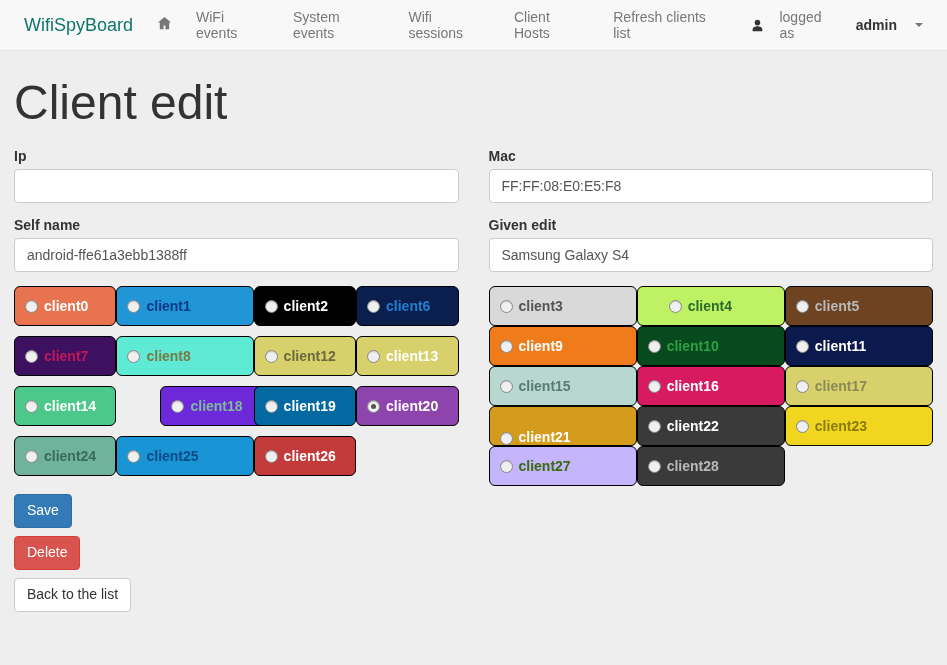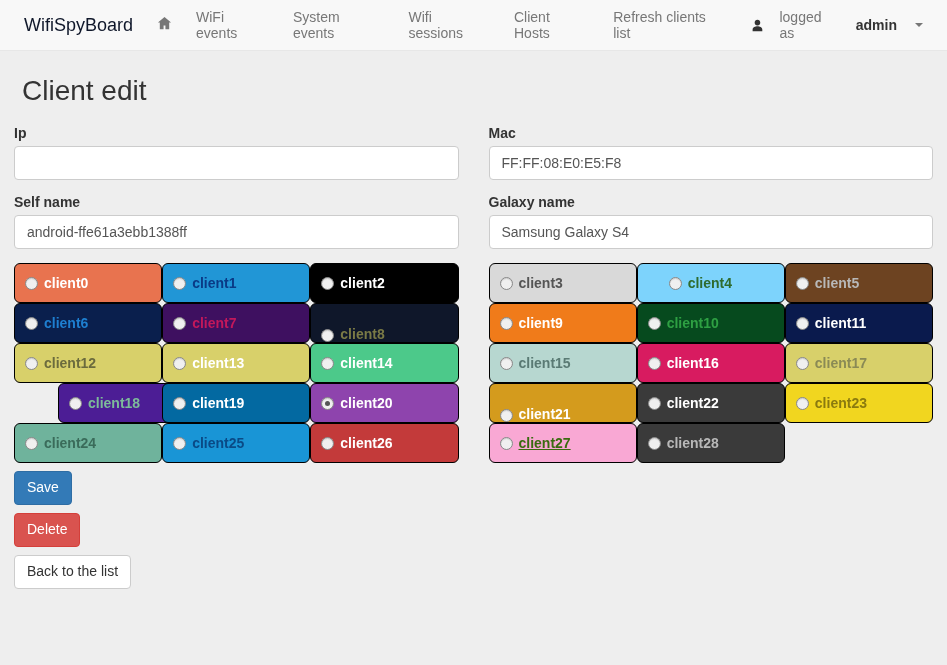--- a/index.html
+++ b/index.html
@@ -1,27 +1,27 @@
 <!DOCTYPE html>
 <html><head>
 <meta charset="utf-8">
 <style>
   html,body{margin:0;padding:0;font-family:"Helvetica Neue",Helvetica,Arial,sans-serif;font-size:14px;color:#333;background:#eee;}
   
   .navbar{background:#f8f8f8;border-bottom:1px solid #e7e7e7;height:50px;display:flex;align-items:center;padding:0 12px;}
-  .navbar .brand{font-size:18px;color:#0f172a;padding:0 12px;text-decoration:none;}
+  .navbar .brand{font-size:18px;color:#0f766e;padding:0 12px;text-decoration:none;}
   .navbar a.navlink{color:#777;padding:15px 12px;text-decoration:none;font-size:14px;}
   .home-icon{display:inline-block;vertical-align:middle;}
   .navbar .spacer{flex:1;}
   .navbar .user{color:#777;padding:15px 12px;display:flex;align-items:center;gap:16px;}
   .navbar .user b{color:#333;}
   .caret{display:inline-block;width:0;height:0;border-left:4px solid transparent;border-right:4px solid transparent;border-top:4px solid #777;margin-left:2px;vertical-align:middle;}
   
   .container{padding:10px 14px;}
-  h1{font-size:28px;font-weight:500;margin:14px 0 18px 8px;color:#333;}
+  h1{font-size:48px;font-weight:500;margin:14px 0 18px 0;color:#333;}
   .row{display:flex;gap:30px;}
   .col{flex:1;}
   label.form-label{font-weight:700;display:block;margin-bottom:5px;}
   .form-group{margin-bottom:14px;}
   .form-control{width:100%;box-sizing:border-box;height:34px;padding:16px 12px;font-size:14px;color:#555;background:#fff;border:1px solid #ccc;border-radius:4px;}
   .swatch{width:100%;height:40px;border:1px solid #000;border-radius:6px;display:flex;align-items:center;padding:0 10px;box-sizing:border-box;font-weight:700;font-size:14px;gap:6px;}
   .swatch input[type=radio]{margin:0;appearance:none;width:13px;height:13px;border-radius:50%;border:1px solid #888;background:#f0f0f0;box-shadow:inset 0 1px 1px rgba(0,0,0,.15);position:relative;}
   .swatch input[type=radio]:checked::after{content:"";position:absolute;left:3px;top:3px;width:5px;height:5px;border-radius:50%;background:#555;}
   
   .btn{display:inline-block;padding:6px 12px;font-size:14px;border-radius:4px;border:1px solid transparent;cursor:pointer;line-height:1.42857;}
@@ -76,29 +76,29 @@
 
   <div class="row">
     <div class="col">
       <div class="form-group">
         <label class="form-label">Self name</label>
         <input class="form-control" value="android-ffe61a3ebb1388ff" style="">
       </div>
     </div>
     <div class="col">
       <div class="form-group">
-        <label class="form-label">Galaxy name</label>
+        <label class="form-label">Given edit</label>
         <input class="form-control" value="Samsung Galaxy S4" style="">
       </div>
     </div>
   </div>
 
   <div class="row" id="palette-row">
 
-  <div class="col" style="display: grid; grid-template-columns: repeat(3, 1fr);">
+  <div class="col" style="display: grid; grid-template-columns: repeat(4, 1fr);">
         <div class="swatch-cell">
           <label class="swatch" style="background: rgb(232, 115, 79); color: rgb(255, 255, 255);">
             <input type="radio" name="client-color" style="">
             <span>client0</span>
           </label>
         </div>
         <div class="swatch-cell">
           <label class="swatch" style="background: rgb(33, 150, 214); color: rgb(10, 58, 134);">
             <input type="radio" name="client-color" style="">
             <span>client1</span>
@@ -116,21 +116,21 @@
             <span>client6</span>
           </label>
         </div>
         <div class="swatch-cell">
           <label class="swatch" style="background: rgb(62, 16, 96); color: rgb(194, 24, 91);">
             <input type="radio" name="client-color" style="">
             <span>client7</span>
           </label>
         </div>
         <div class="swatch-cell">
-          <label class="swatch" style="background: #0f172a; color: rgb(122, 122, 70); align-items: flex-end;">
+          <label class="swatch" style="background: #5eead4; color: rgb(122, 122, 70);">
             <input type="radio" name="client-color" style="">
             <span>client8</span>
           </label>
         </div>
         <div class="swatch-cell">
           <label class="swatch" style="background: rgb(216, 208, 106); color: rgb(107, 107, 61);">
             <input type="radio" name="client-color" style="">
             <span>client12</span>
           </label>
         </div>
@@ -140,21 +140,21 @@
             <span>client13</span>
           </label>
         </div>
         <div class="swatch-cell">
           <label class="swatch" style="background: rgb(76, 201, 138); color: rgb(255, 255, 255);">
             <input type="radio" name="client-color" style="">
             <span>client14</span>
           </label>
         </div>
         <div class="swatch-cell">
-          <label class="swatch" style="background: #4c1d95; color: rgb(125, 187, 154); margin-left: 44px;">
+          <label class="swatch" style="background: #6d28d9; color: rgb(125, 187, 154); margin-left: 44px;">
             <input type="radio" name="client-color" style="">
             <span>client18</span>
           </label>
         </div>
         <div class="swatch-cell">
           <label class="swatch" style="background: #0369a1; color: rgb(255, 255, 255);">
             <input type="radio" name="client-color" style="">
             <span>client19</span>
           </label>
         </div>
@@ -184,21 +184,21 @@
         </div>
       </div>
       <div class="col" style="display: grid; grid-template-columns: repeat(3, 1fr);">
         <div class="swatch-cell">
           <label class="swatch" style="background: rgb(217, 217, 217); color: rgb(85, 85, 85);">
             <input type="radio" name="client-color" style="">
             <span>client3</span>
           </label>
         </div>
         <div class="swatch-cell">
-          <label class="swatch" style="background: #7dd3fc; color: rgb(46, 107, 46); padding-left: 31px;">
+          <label class="swatch" style="background: #bef264; color: rgb(46, 107, 46); padding-left: 31px;">
             <input type="radio" name="client-color" style="">
             <span>client4</span>
           </label>
         </div>
         <div class="swatch-cell">
           <label class="swatch" style="background: rgb(109, 67, 33); color: rgb(184, 184, 184);">
             <input type="radio" name="client-color" style="">
             <span>client5</span>
           </label>
         </div>
@@ -250,21 +250,21 @@
             <span>client22</span>
           </label>
         </div>
         <div class="swatch-cell">
           <label class="swatch" style="background: rgb(241, 214, 31); color: rgb(138, 122, 15);">
             <input type="radio" name="client-color" style="">
             <span>client23</span>
           </label>
         </div>
         <div class="swatch-cell">
-          <label class="swatch" style="background: #f9a8d4; color: rgb(58, 107, 15); text-decoration: underline;">
+          <label class="swatch" style="background: #c4b5fd; color: rgb(58, 107, 15);">
             <input type="radio" name="client-color" style="">
             <span>client27</span>
           </label>
         </div>
         <div class="swatch-cell">
           <label class="swatch" style="background: rgb(58, 58, 58); color: rgb(184, 184, 184);">
             <input type="radio" name="client-color" style="">
             <span>client28</span>
           </label>
         </div>

